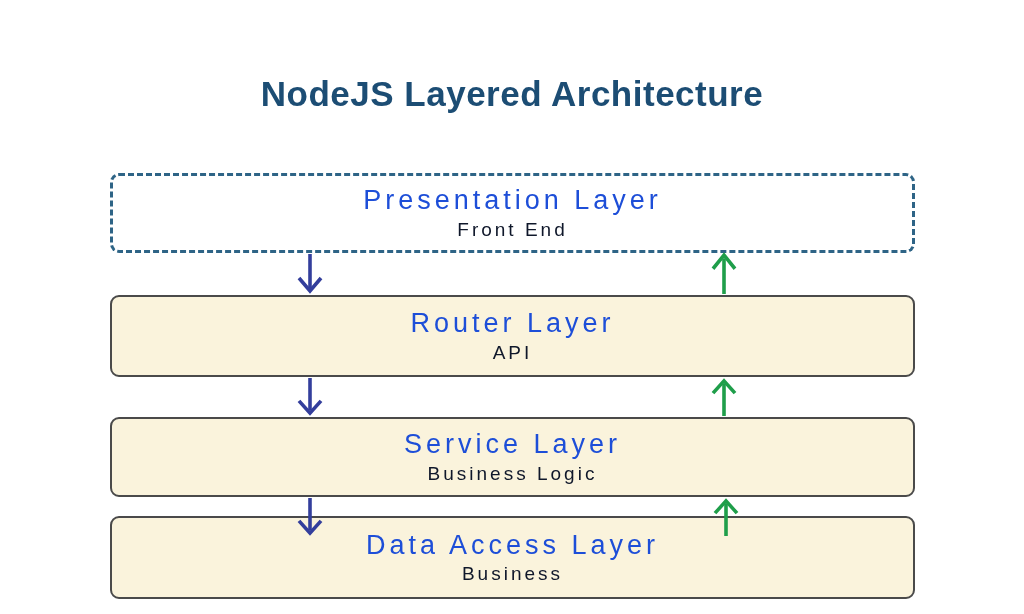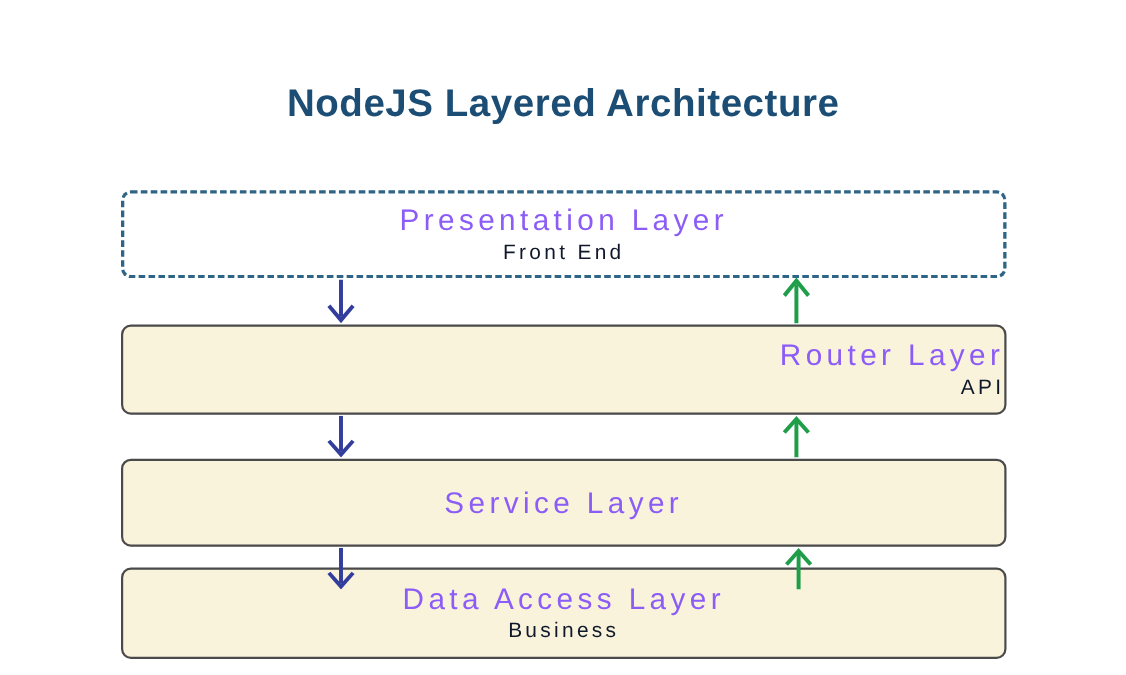--- a/index.html
+++ b/index.html
@@ -42,29 +42,29 @@
   }
   .layer-box.dashed {
     background: #ffffff;
     border: 3px dashed var(--dashed-border, #2e6486);
   }
   .layer-box.solid {
     background: var(--box-bg, #faf3dc);
     border: 2.5px solid var(--box-border, #4a4a4a);
   }
   .layer-presentation { top: 133px; height: 80px; }
-  .layer-router       { top: 255px; height: 82px; align-items: flex-end; }
+  .layer-router       { top: 255px; height: 82px; }
   .layer-service      { top: 377px; height: 80px; }
   .layer-data         { top: 476px; height: 83px; }
 
   .layer-title {
     font-size: 27px;
     font-weight: 400;
     letter-spacing: 4px;
-    color: #8b5cf6;
+    color: #1d4ed8;
     line-height: 1.05;
     white-space: nowrap;
   }
   .layer-subtitle {
     font-size: 19px;
     font-weight: 400;
     letter-spacing: 3px;
     color: #0f172a;
     line-height: 1.05;
     white-space: nowrap;
@@ -108,20 +108,21 @@
     <div class="layer-subtitle">Front End</div>
   </div>
 
   <div class="layer-box solid layer-router">
     <div class="layer-title">Router Layer</div>
     <div class="layer-subtitle">API</div>
   </div>
 
   <div class="layer-box solid layer-service">
     <div class="layer-title">Service Layer</div>
+    <div class="layer-subtitle">Business Logic</div>
   </div>
 
   <div class="layer-box solid layer-data">
     <div class="layer-title">Data Access Layer</div>
     <div class="layer-subtitle">Business</div>
   </div>
 
   <div class="arrow arrow-down gap1">
     <svg viewBox="0 0 28 40" preserveAspectRatio="none">
       <line x1="14" y1="0" x2="14" y2="34"></line>

